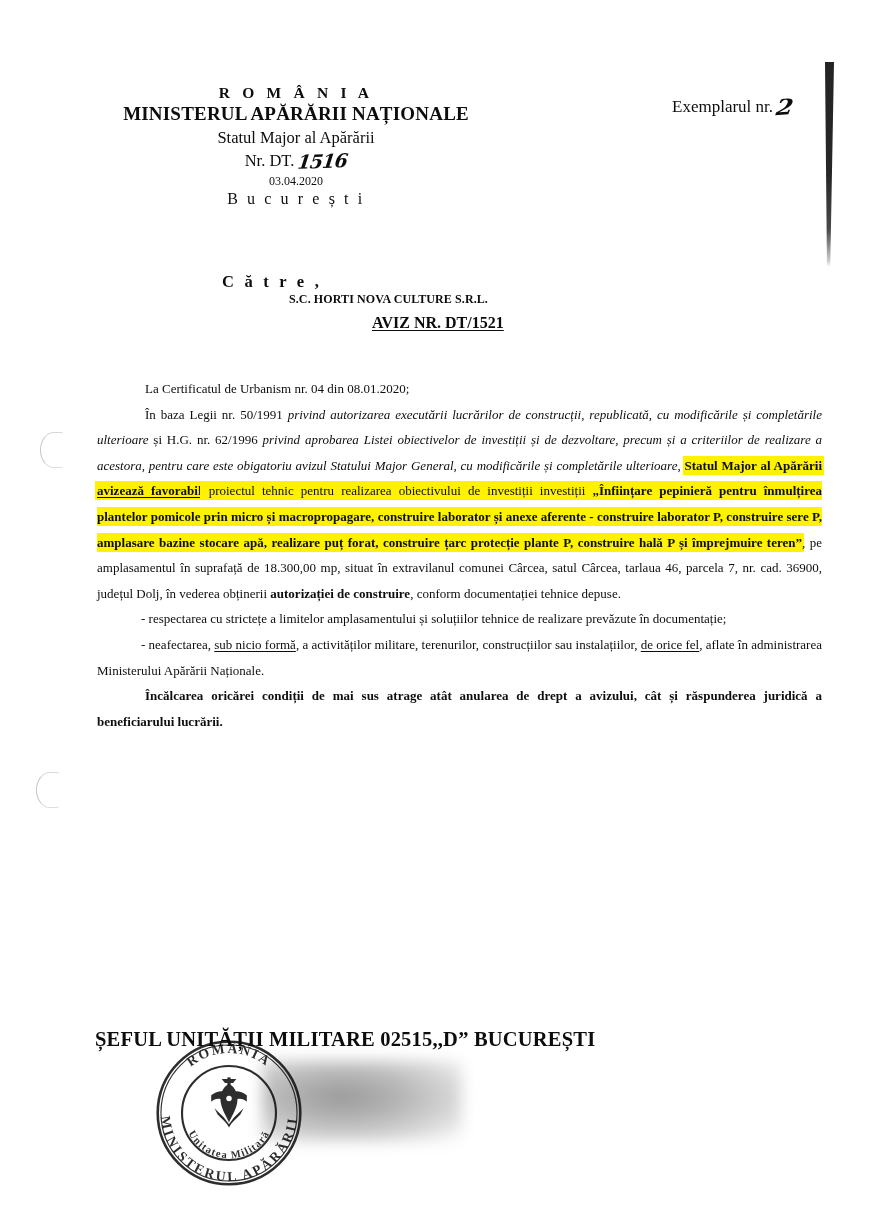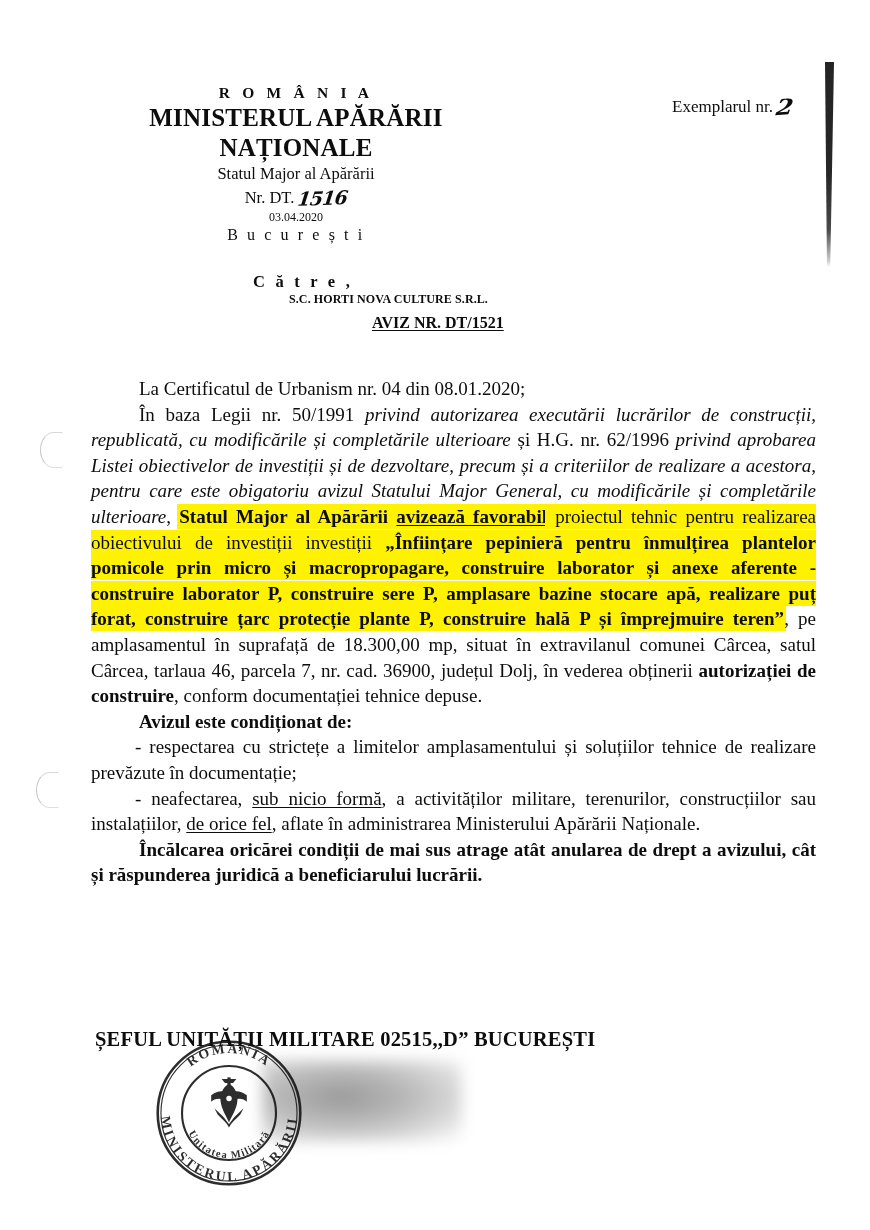--- a/index.html
+++ b/index.html
@@ -53,21 +53,21 @@
     text-align: center;
     line-height: 1.18;
   }
   .lh-country {
     font-weight: bold;
     font-size: 15.5px;
     letter-spacing: 4.2px;
   }
   .lh-ministry {
     font-weight: bold;
-    font-size: 25px;
+    font-size: 19px;
     letter-spacing: .2px;
     margin-top: 1px;
   }
   .lh-dept {
     font-size: 16.5px;
     margin-top: 2px;
   }
   .lh-nr {
     font-size: 16.5px;
     margin-top: 3px;
@@ -112,21 +112,20 @@
   }
 
   
   .addr-catre {
     position: absolute;
     left: 222px;
     top: 272px;
     font-weight: bold;
     font-size: 16.5px;
     letter-spacing: 3.2px;
-    margin-left: 31px;
   }
   .addr-company {
     position: absolute;
     left: 289px;
     top: 292px;
     font-weight: bold;
     font-size: 12px;
     letter-spacing: .1px;
     white-space: nowrap;
   }
@@ -137,24 +136,24 @@
     font-weight: bold;
     font-size: 16px;
     text-decoration: underline;
     text-underline-offset: 2px;
     white-space: nowrap;
   }
 
   
   .body {
     position: absolute;
-    left: 91px;
+    left: 97px;
     top: 376px;
     width: 725px;
-    font-size: 19px;
+    font-size: 13px;
     line-height: 25.6px;
     text-align: justify;
     text-justify: inter-word;
   }
   .body p { margin: 0; }
   .indent { text-indent: 48px; }
   .indent-sm { text-indent: 44px; }
   i, .it { font-style: italic; }
   b, .bd { font-weight: bold; }
   .u { text-decoration: underline; text-underline-offset: 2px; }
@@ -227,21 +226,20 @@
   <div class="addr-catre">C ă t r e ,</div>
   <div class="addr-company">S.C. HORTI NOVA CULTURE S.R.L.</div>
   <div class="addr-aviz">AVIZ NR. DT/1521</div>
 
   <div class="body">
 
     <p class="indent">La Certificatul de Urbanism nr. 04 din 08.01.2020;</p>
 
     <p class="indent"><span>În baza Legii nr. 50/1991 </span><i>privind autorizarea executării lucrărilor de construcții, republicată, cu modificările și completările ulterioare</i><span> și H.G. nr. 62/1996 </span><i>privind aprobarea Listei obiectivelor de investiții și de dezvoltare, precum și a criteriilor de realizare a acestora, pentru care este obigatoriu avizul Statului Major General, cu modificările și completările ulterioare</i><span>, </span><b class="hl">Statul Major al Apărării </b><b class="hl u">avizează favorabil</b><span class="hl"> proiectul tehnic pentru realizarea obiectivului de investiții investiții </span><b class="hl">„Înființare pepinieră pentru înmulțirea plantelor pomicole prin micro și macropropagare, construire laborator și anexe aferente - construire laborator P, construire sere P, amplasare bazine stocare apă, realizare puț forat, construire țarc protecție plante P, construire hală P și împrejmuire teren”</b><span>, pe amplasamentul în suprafață de 18.300,00 mp, situat în extravilanul comunei Cârcea, satul Cârcea, tarlaua 46, parcela 7, nr. cad. 36900, județul Dolj, în vederea obținerii </span><b>autorizației de construire</b><span>, conform documentației tehnice depuse.</span></p>
 
-    <p class="indent gap"><b>Avizul este condiționat de:</b></p>
 
     <p class="indent-sm">- respectarea cu strictețe a limitelor amplasamentului și soluțiilor tehnice de realizare prevăzute în documentație;</p>
 
     <p class="indent-sm"><span>- neafectarea, </span><span class="u">sub nicio formă</span><span>, a activităților militare, terenurilor, construcțiilor sau instalațiilor, </span><span class="u">de orice fel</span><span>, aflate în administrarea Ministerului Apărării Naționale.</span></p>
 
     <p class="indent"><b>Încălcarea oricărei condiții de mai sus atrage atât anularea de drept a avizului, cât și răspunderea juridică a beneficiarului lucrării.</b></p>
 
 
   </div>
 

